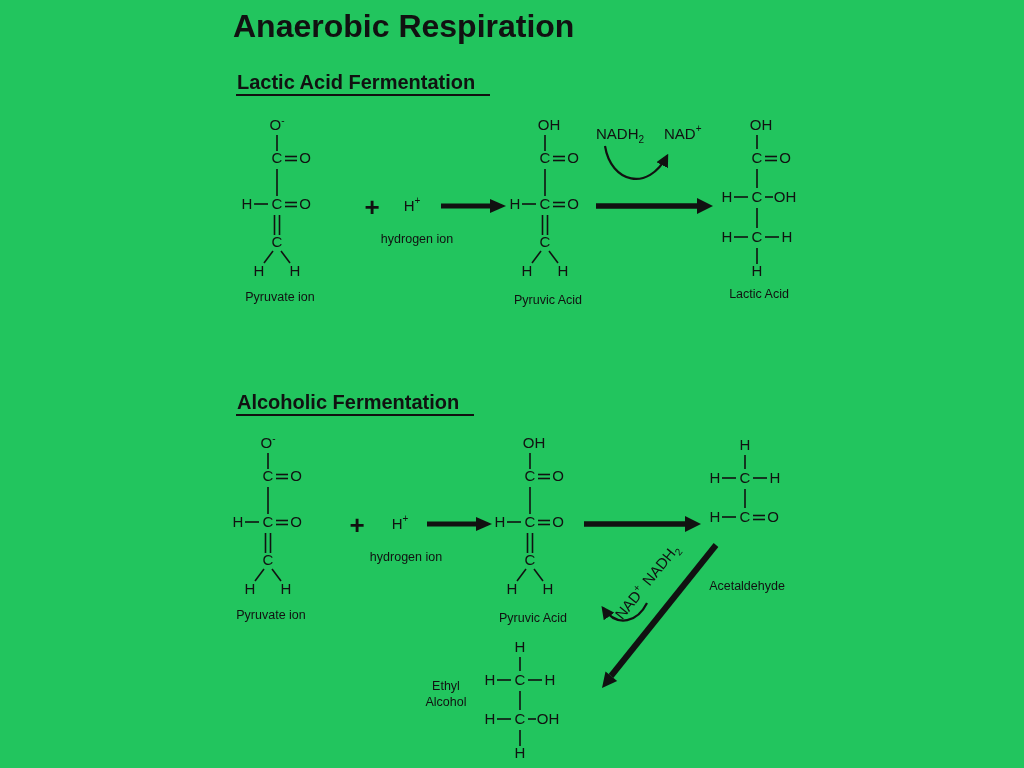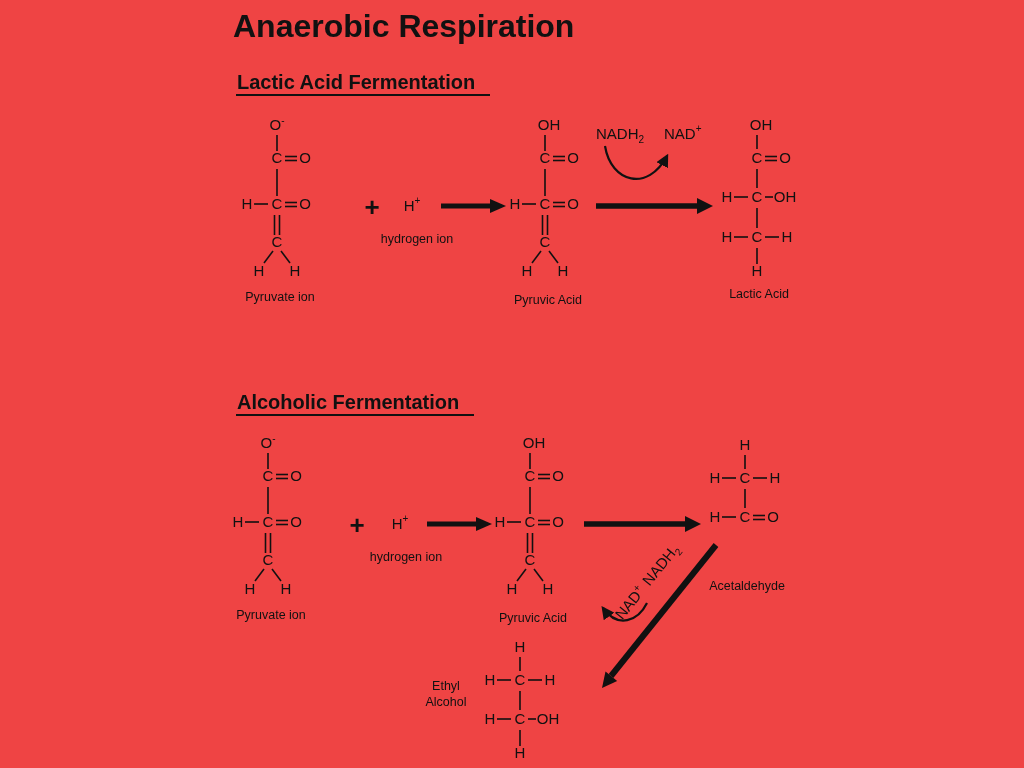--- a/index.html
+++ b/index.html
@@ -1,21 +1,21 @@
 <!DOCTYPE html>
 <html><head>
 <meta charset="utf-8">
 <style>
   * { margin: 0; padding: 0; box-sizing: border-box; }
   html, body { background: #ffffff; }
   .stage {
     position: relative;
     width: 1024px;
     height: 768px;
-    background: #ef4444;
+    background: #22c55e;
     font-family: "Liberation Sans", sans-serif;
     overflow: hidden;
   }
   svg { display: block; }
   text { fill: #111111; font-family: "Liberation Sans", sans-serif; }
   .title-text { font-size: 32px; font-weight: bold; }
   .heading-text { font-size: 20px; font-weight: bold; }
   .atom { font-size: 15px; text-anchor: middle; }
   .cofactor { font-size: 15px; }
   .rot-label { font-size: 15px; text-anchor: middle; }

